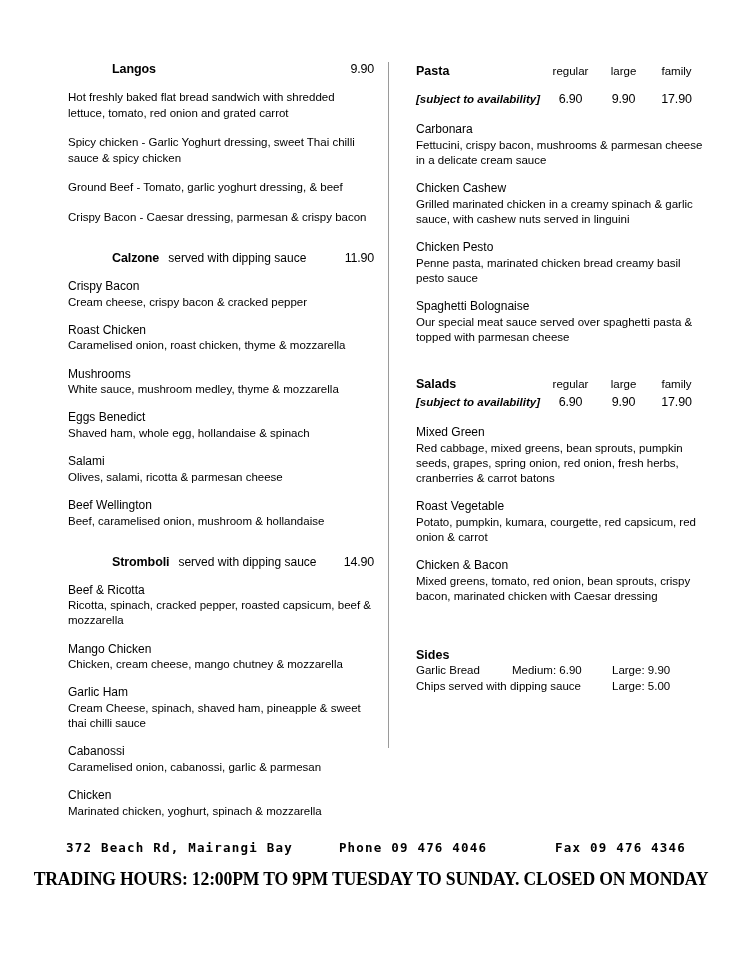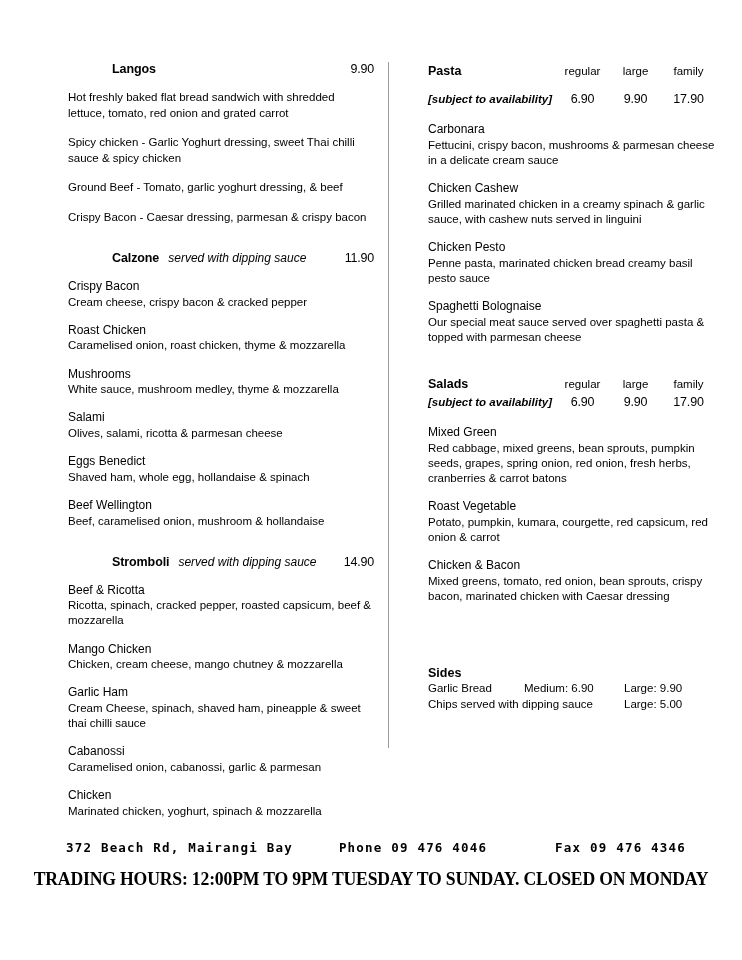--- a/index.html
+++ b/index.html
@@ -27,21 +27,21 @@
     left: 0;
     top: 0;
     width: 742px;
     height: 770px;
   }
   .col {
     position: absolute;
     top: 62px;
   }
   .col-left  { left: 68px;  width: 306px; }
-  .col-right { left: 428px; width: 288px; }
+  .col-right { left: 416px; width: 288px; }
 
   .divider {
     position: absolute;
     left: 388px;
     top: 62px;
     width: 1px;
     height: 686px;
     background: #9a9a9a;
   }
 
@@ -54,21 +54,20 @@
     padding-left: 44px;
   }
   .section-head .sec-name {
     font-weight: bold;
     letter-spacing: -0.1px;
   }
   .section-head .sec-sub {
     font-weight: normal;
     margin-left: 9px;
     font-size: 12px;
-    font-style: italic;
   }
   .section-head .sec-price {
     margin-left: auto;
     font-weight: normal;
     font-size: 12.5px;
     letter-spacing: -0.2px;
   }
 
   
   .price-head {
@@ -113,21 +112,21 @@
   .para {
     font-size: 11.5px;
     line-height: 1.35;
     margin-top: 14px;
   }
 
   .section { margin-bottom: 0; }
   .section + .section { margin-top: 26px; }
 
   .section.salads { margin-top: 30px; }
-  .section.sides  { margin-top: 62px; }
+  .section.sides  { margin-top: 44px; }
 
   
   .sides-head {
     font-weight: bold;
     font-size: 12.5px;
     margin-bottom: 1px;
   }
   .sides-row {
     display: flex;
     font-size: 11.5px;
@@ -205,26 +204,26 @@
           </li>
           <li class="item">
             <div class="item-name">Roast Chicken</div>
             <div class="item-desc">Caramelised onion, roast chicken, thyme &amp; mozzarella</div>
           </li>
           <li class="item">
             <div class="item-name">Mushrooms</div>
             <div class="item-desc">White sauce, mushroom medley, thyme &amp; mozzarella</div>
           </li>
           <li class="item">
+            <div class="item-name">Eggs Benedict</div>
+            <div class="item-desc">Shaved ham, whole egg, hollandaise &amp; spinach</div>
+          </li>
+          <li class="item">
             <div class="item-name">Salami</div>
             <div class="item-desc">Olives, salami, ricotta &amp; parmesan cheese</div>
-          </li>
-          <li class="item">
-            <div class="item-name">Eggs Benedict</div>
-            <div class="item-desc">Shaved ham, whole egg, hollandaise &amp; spinach</div>
           </li>
           <li class="item">
             <div class="item-name">Beef Wellington</div>
             <div class="item-desc">Beef, caramelised onion, mushroom &amp; hollandaise</div>
           </li>
         </ul>
       </div>
 
       <div class="section">
         <div class="section-head">

